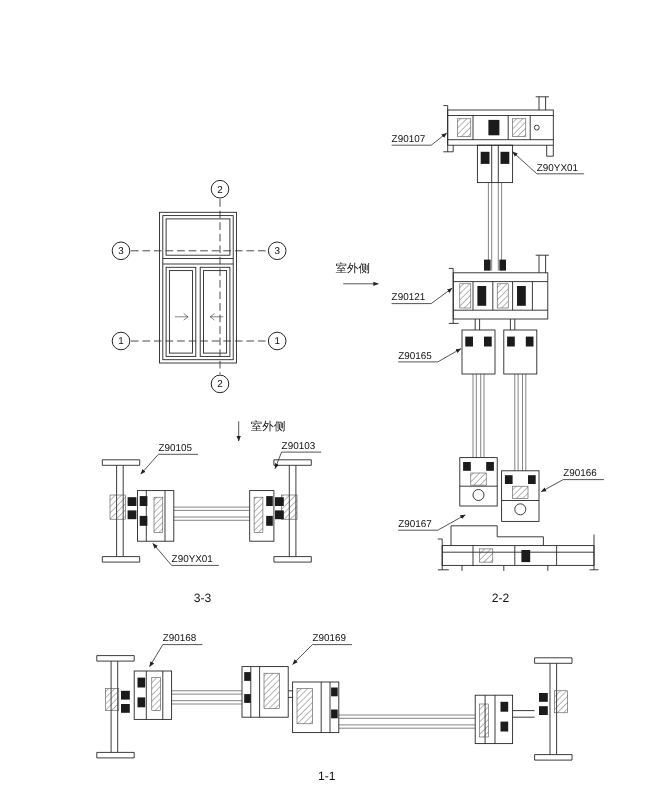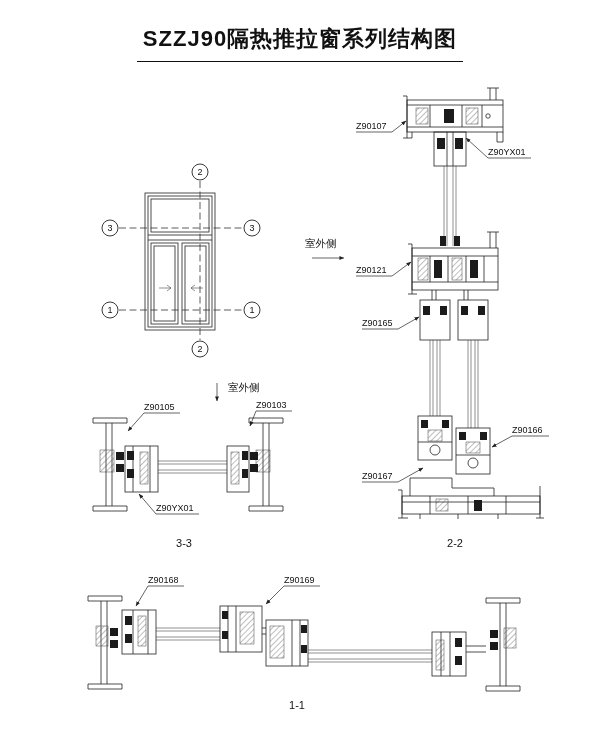--- a/index.html
+++ b/index.html
@@ -21,23 +21,20 @@
   .lbl  { font-size:9px; }
   .cap  { font-size:11px; text-anchor:middle; }
   .cn   { font-size:10.5px; }
   .mknum{ font-size:9px; text-anchor:middle; }
 </style>
 </head>
 <body>
 
 <div class="sheet">
 
-  <div class="title-wrap">
-    <h1 class="title">SZZJ90隔热推拉窗系列结构图</h1>
-  </div>
 
   <svg width="600" height="732" viewBox="0 0 600 732">
     <defs>
       <pattern id="hatch" width="4" height="4" patternUnits="userSpaceOnUse" patternTransform="rotate(45)">
         <line x1="0" y1="0" x2="0" y2="4" stroke="#444" stroke-width="0.7"></line>
       </pattern>
       <marker id="ah" viewBox="0 0 8 8" refX="7.5" refY="4" markerWidth="7" markerHeight="7" orient="auto">
         <path d="M0,0.8 L8,4 L0,7.2 Z" fill="#222"></path>
       </marker>
     </defs>

